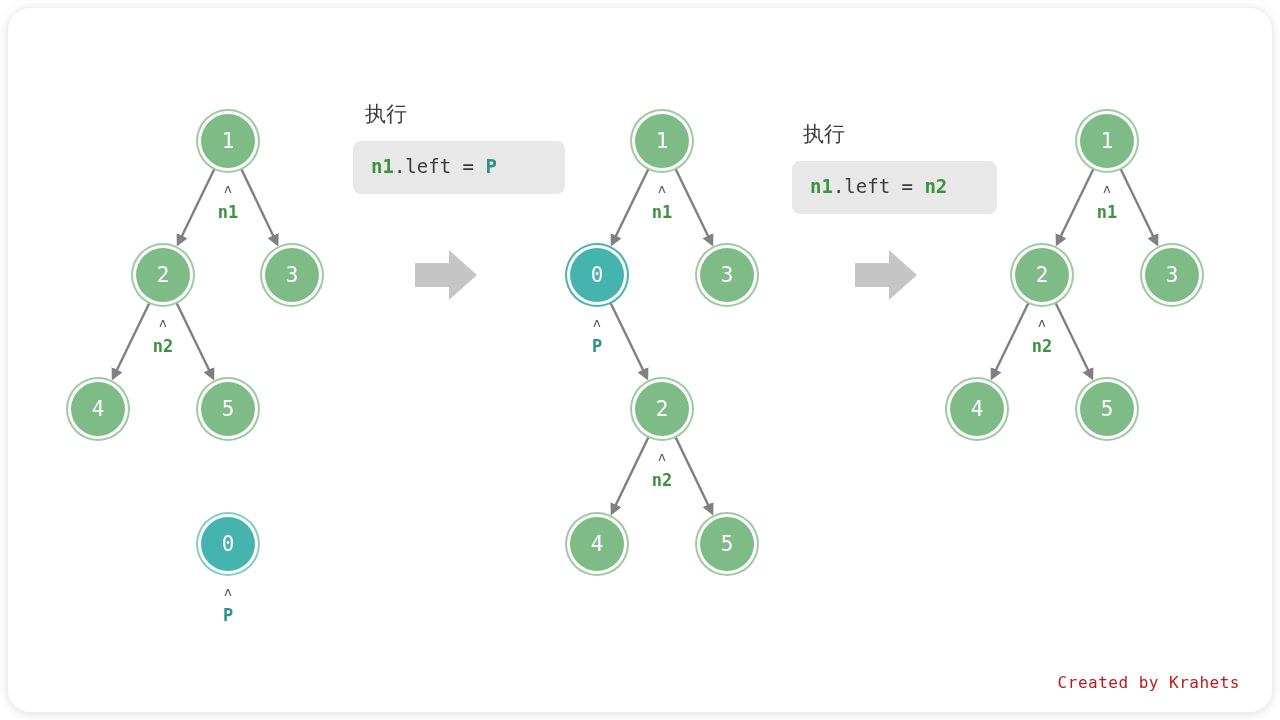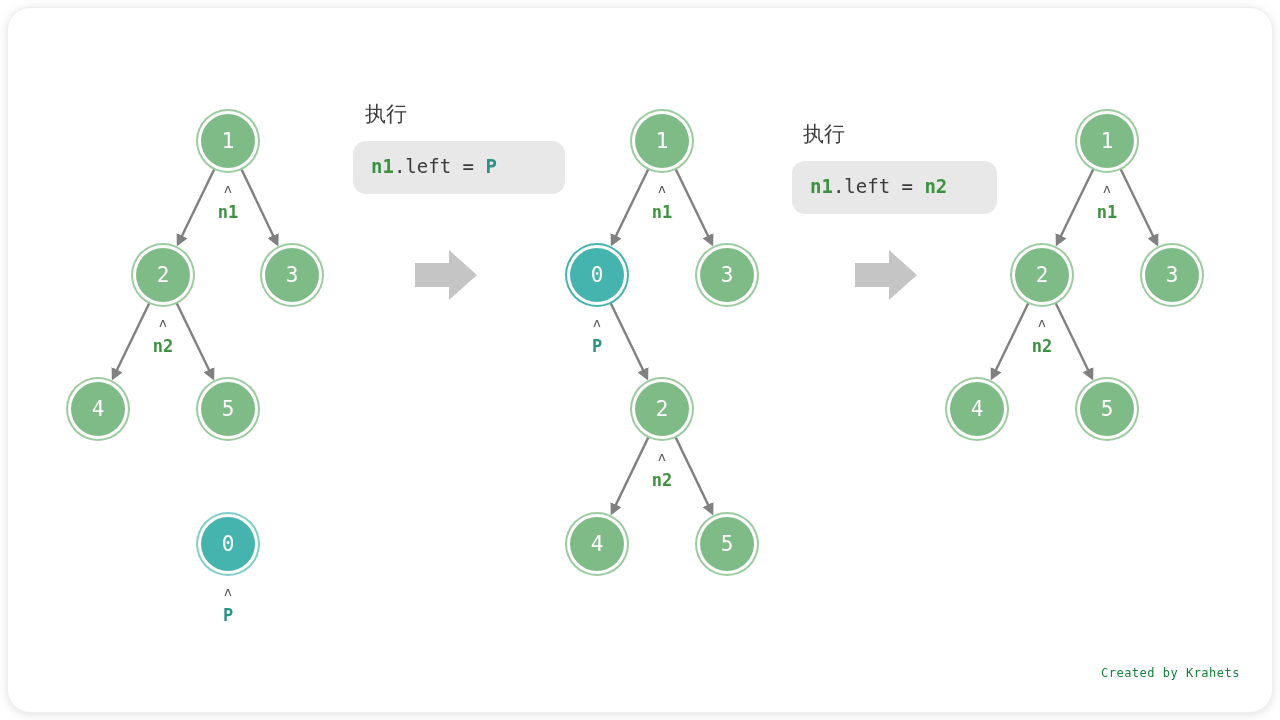--- a/index.html
+++ b/index.html
@@ -99,41 +99,41 @@
     font-family: "DejaVu Sans", "Liberation Sans", sans-serif;
     font-size: 21px;
     color: #3c3c3c;
     white-space: nowrap;
   }
 
   
   .code-box {
     position: absolute;
     background: #e8e8e8;
-    border-radius: 13px;
+    border-radius: 8px;
     padding: 11px 18px 13px 18px;
     font-family: "DejaVu Sans Mono", "Liberation Mono", monospace;
     font-size: 19px;
     line-height: 1.55;
     color: #3a3a3a;
     white-space: pre;
     box-sizing: border-box;
   }
   .code-box .tok-var   { color: #3d9140; font-weight: bold; }
   .code-box .tok-ptr   { color: #2d9187; font-weight: bold; }
   .code-box .tok-plain { color: #3a3a3a; }
 
   
   #credit {
     position: absolute;
     right: 40px;
-    bottom: 40px;
-    font-family: "DejaVu Sans Mono", "Liberation Mono", monospace;
-    font-size: 12px;
-    color: #15803d;
+    bottom: 28px;
+    font-family: "DejaVu Sans Mono", "Liberation Mono", monospace;
+    font-size: 16px;
+    color: #b91c1c;
     letter-spacing: 0.5px;
   }
 </style>
 </head>
 <body>
 
 <div id="stage">
   <div id="card"></div>
 
   <svg id="svg-layer" viewBox="0 0 1280 720" xmlns="http://www.w3.org/2000/svg">

